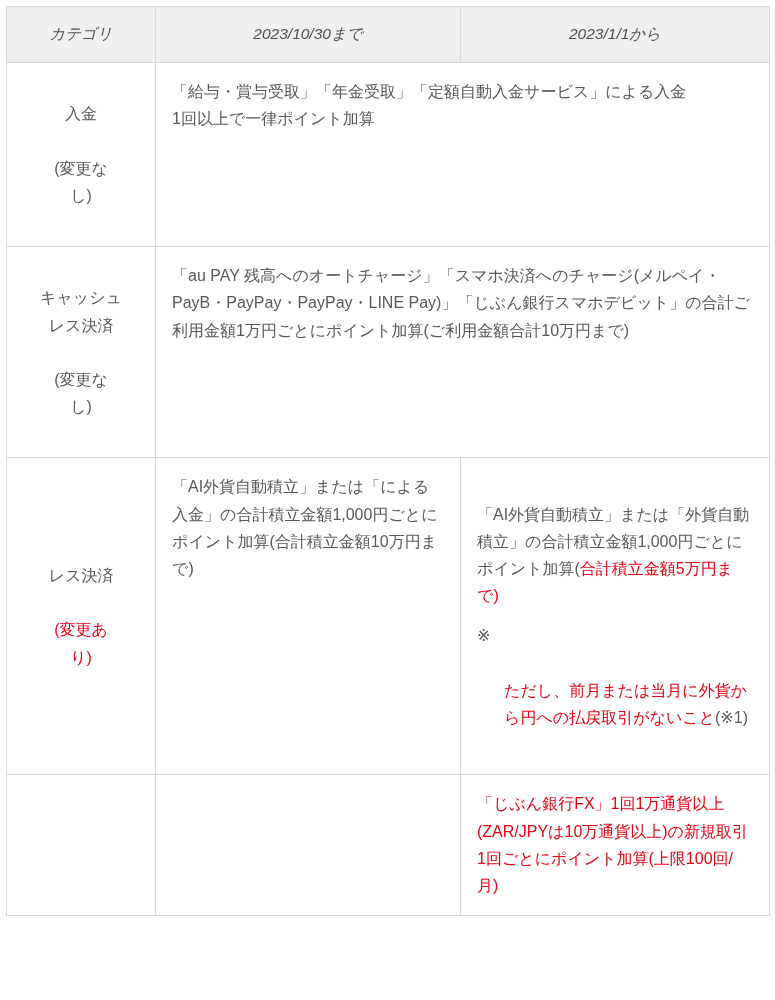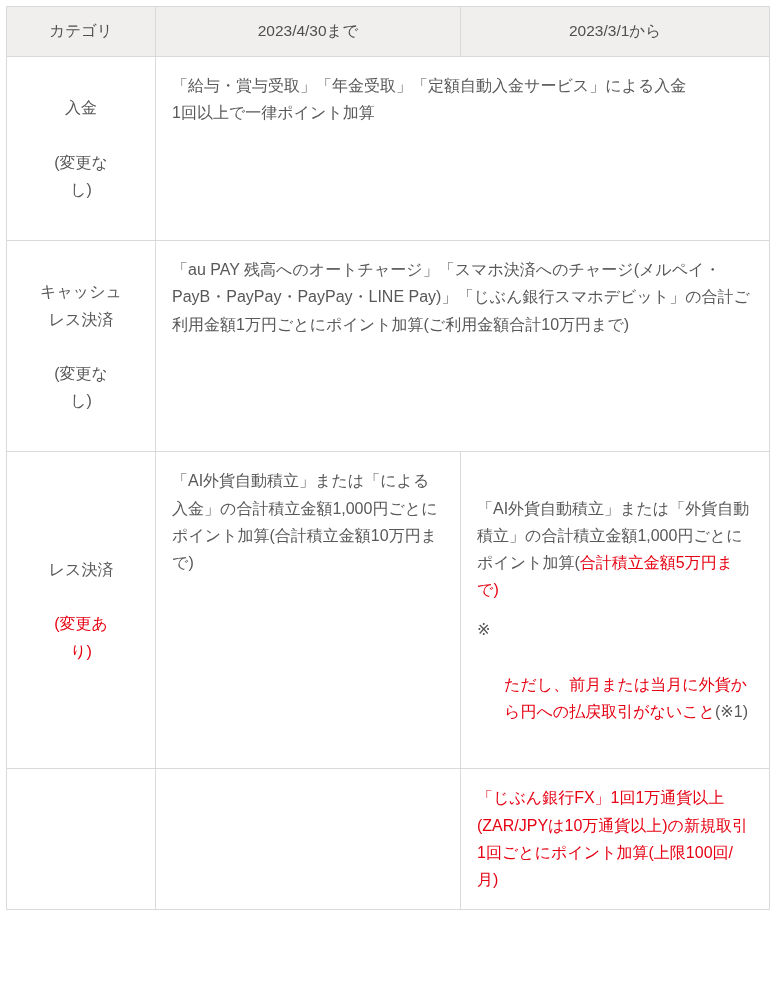--- a/index.html
+++ b/index.html
@@ -29,25 +29,26 @@
   col.c-after{width:309px;}
   th,td{
     border:1px solid var(--border);
     font-size:16px;
     line-height:1.7;
     font-weight:400;
     color:var(--text-gray);
   }
   thead th{
     background:var(--header-bg);
-    height:50px;
+    height:56px;
     text-align:center;
     vertical-align:middle;
     color:var(--header-text);
     font-size:15.5px;
+    font-style:italic;
   }
   tbody th.cat{
     text-align:center;
     vertical-align:middle;
     padding:10px 8px;
     white-space:pre-line;
   }
   .cat-main{display:block;}
   .cat-sub{display:block;}
   td.content{
@@ -79,22 +80,22 @@
 <div class="page">
   <table class="cmp">
     <colgroup>
       <col class="c-cat">
         <col class="c-before">
         <col class="c-after">
     </colgroup>
     <thead>
       <tr>
         <th>カテゴリ</th>
-        <th>2023/4/30まで</th>
-        <th>2023/3/1から</th>
+        <th>2023/10/30まで</th>
+        <th>2023/1/1から</th>
       </tr>
     </thead>
     <tbody>
       <tr class="h-r1">
         <th class="cat">
           <span class="cat-main">入金</span>
           <span class="cat-sub">(変更な
 し)</span>
         </th>
         <td class="content" colspan="2">「給与・賞与受取」「年金受取」「定額自動入金サービス」による入金

